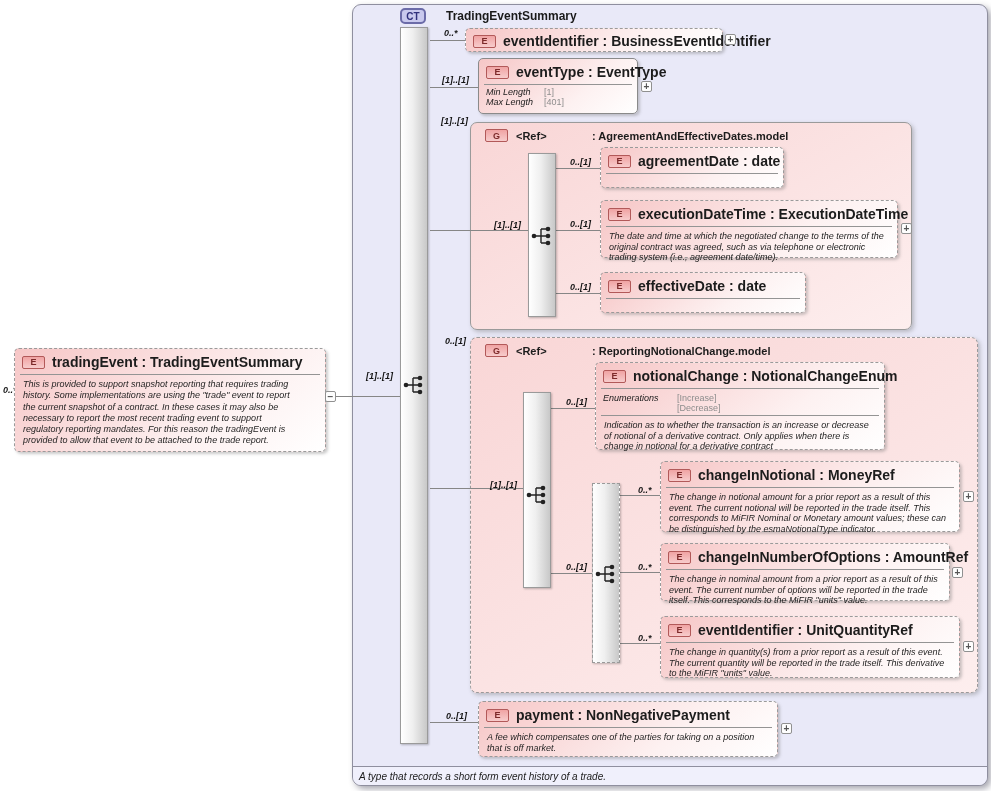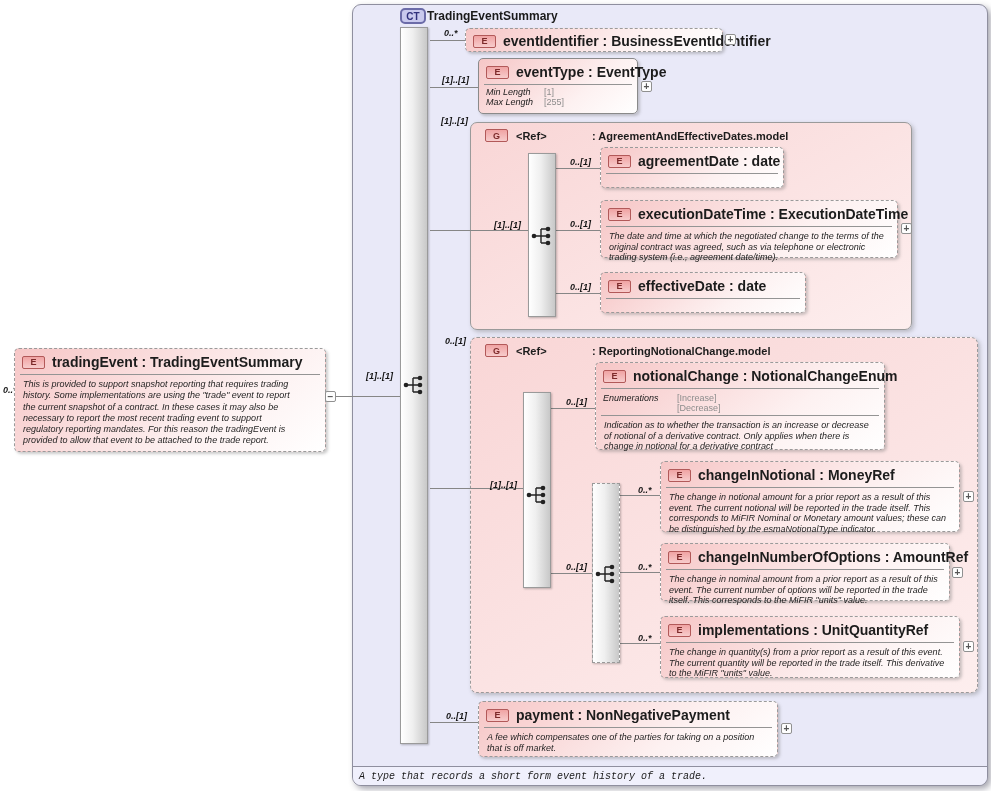--- a/index.html
+++ b/index.html
@@ -3,27 +3,27 @@
 <meta charset="utf-8">
 <style>
   * { margin:0; padding:0; box-sizing:border-box; }
   html,body { background:#ffffff; }
   body { font-family:"Liberation Sans", sans-serif; }
   #canvas { position:relative; width:991px; height:791px; background:#ffffff; overflow:hidden; }
 
   
   .ct-box { position:absolute; background:#e9e9f8; border:1px solid #8f8f9f; border-radius:9px;
             box-shadow:3px 3px 6px rgba(60,60,80,0.45); }
-  .ct-head { position:absolute; display:flex; align-items:center; gap:1px;padding-left:40px; }
+  .ct-head { position:absolute; display:flex; align-items:center; gap:20px;padding-left:40px; }
   .ct-badge { width:26px; height:16px; background:#c9c9ee; border:2px solid #6b6ba8; border-radius:5px;
               color:#30307c; font-size:10px; font-weight:bold; display:flex; align-items:center; justify-content:center; }
   .ct-title { font-size:12px; font-weight:bold; color:#1a1a1a; }
   .ct-footer { position:absolute; left:0; right:0; bottom:0; height:19px; background:#f0f0fc;
                border-top:1px solid #8f8f9f; border-radius:0 0 8px 8px; display:flex; align-items:center;
-               padding-left:6px; font-size:10px; font-style:italic; color:#1a1a1a;font-family:Liberation Mono, monospace; }
+               padding-left:6px; font-size:10px; font-style:italic; color:#1a1a1a; }
 
   
   .ebox { position:absolute; border:1px dashed #9a9a9a; border-radius:5px;
           background:linear-gradient(140deg, #f6c6c6 0%, #fadddd 35%, #fdf1f1 65%, #ffffff 100%);
           box-shadow:2px 2px 3px rgba(110,110,110,0.35); }
   .ebox.solid { border-style:solid; border-color:#8a8a8a; }
   .trow { display:flex; align-items:center; gap:7px; padding:5px 6px 3px 7px; }
   .ebadge { flex:0 0 auto; width:23px; height:13px; background:linear-gradient(180deg,#f0a3a3,#f7cccc);
             border:1px solid #b25959; border-radius:2px; color:#7c2a2a; font-size:9px; font-weight:bold;
             display:flex; align-items:center; justify-content:center; }
@@ -115,21 +115,21 @@
       <div class="ebadge">E</div>
       <div class="etitle">eventType : EventType</div>
     </div>
     <div class="sep"></div>
     <div class="facet-row">
       <div class="facet-label">Min Length</div>
       <div class="facet-value">[1]</div>
     </div>
     <div class="facet-row">
       <div class="facet-label">Max Length</div>
-      <div class="facet-value">[255]</div>
+      <div class="facet-value">[401]</div>
     </div>
   </div>
   <div class="plus" style="left:641px; top:81px;">+</div>
 
   <div class="card" style="left:441px; top:116px;">[1]..[1]</div>
   <div class="gbox z1" style="left:470px; top:122px; width:442px; height:208px;">
     <div class="ghead">
       <div class="ebadge">G</div>
       <div class="gref">&lt;Ref&gt;</div>
       <div class="gtitle">: AgreementAndEffectiveDates.model</div>
@@ -249,21 +249,21 @@
     <div class="sep"></div>
     <div class="desc">The change in nominal amount from a prior report as a result of this event. The current number of options will be reported in the trade itself. This corresponds to the MiFIR "units" value.</div>
   </div>
   <div class="plus" style="left:952px; top:567px;">+</div>
 
   <div class="hline z2" style="left:620px; top:643px; width:40px;"></div>
   <div class="card z2" style="left:638px; top:633px;">0..*</div>
   <div class="ebox z3" style="left:660px; top:616px; width:300px; height:62px;">
     <div class="trow">
       <div class="ebadge">E</div>
-      <div class="etitle">implementations : UnitQuantityRef</div>
+      <div class="etitle">eventIdentifier : UnitQuantityRef</div>
     </div>
     <div class="sep"></div>
     <div class="desc">The change in quantity(s) from a prior report as a result of this event. The current quantity will be reported in the trade itself. This derivative to the MiFIR "units" value.</div>
   </div>
   <div class="plus" style="left:963px; top:641px;">+</div>
 
   <div class="hline" style="left:430px; top:722px; width:48px;"></div>
   <div class="card" style="left:446px; top:711px;">0..[1]</div>
   <div class="ebox z3" style="left:478px; top:701px; width:300px; height:56px;">
     <div class="trow">

